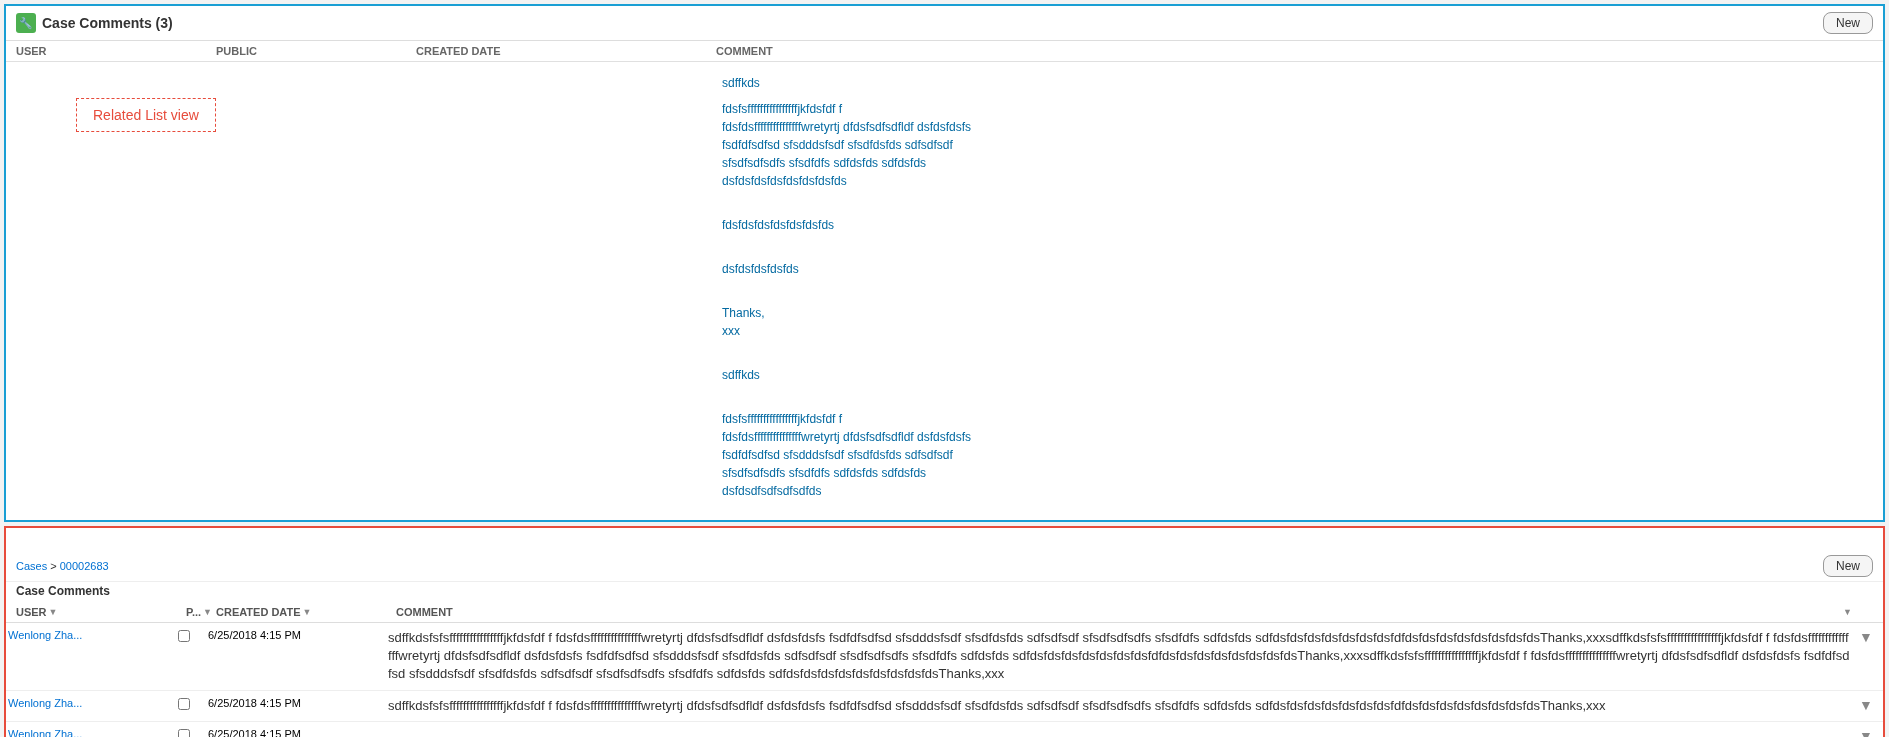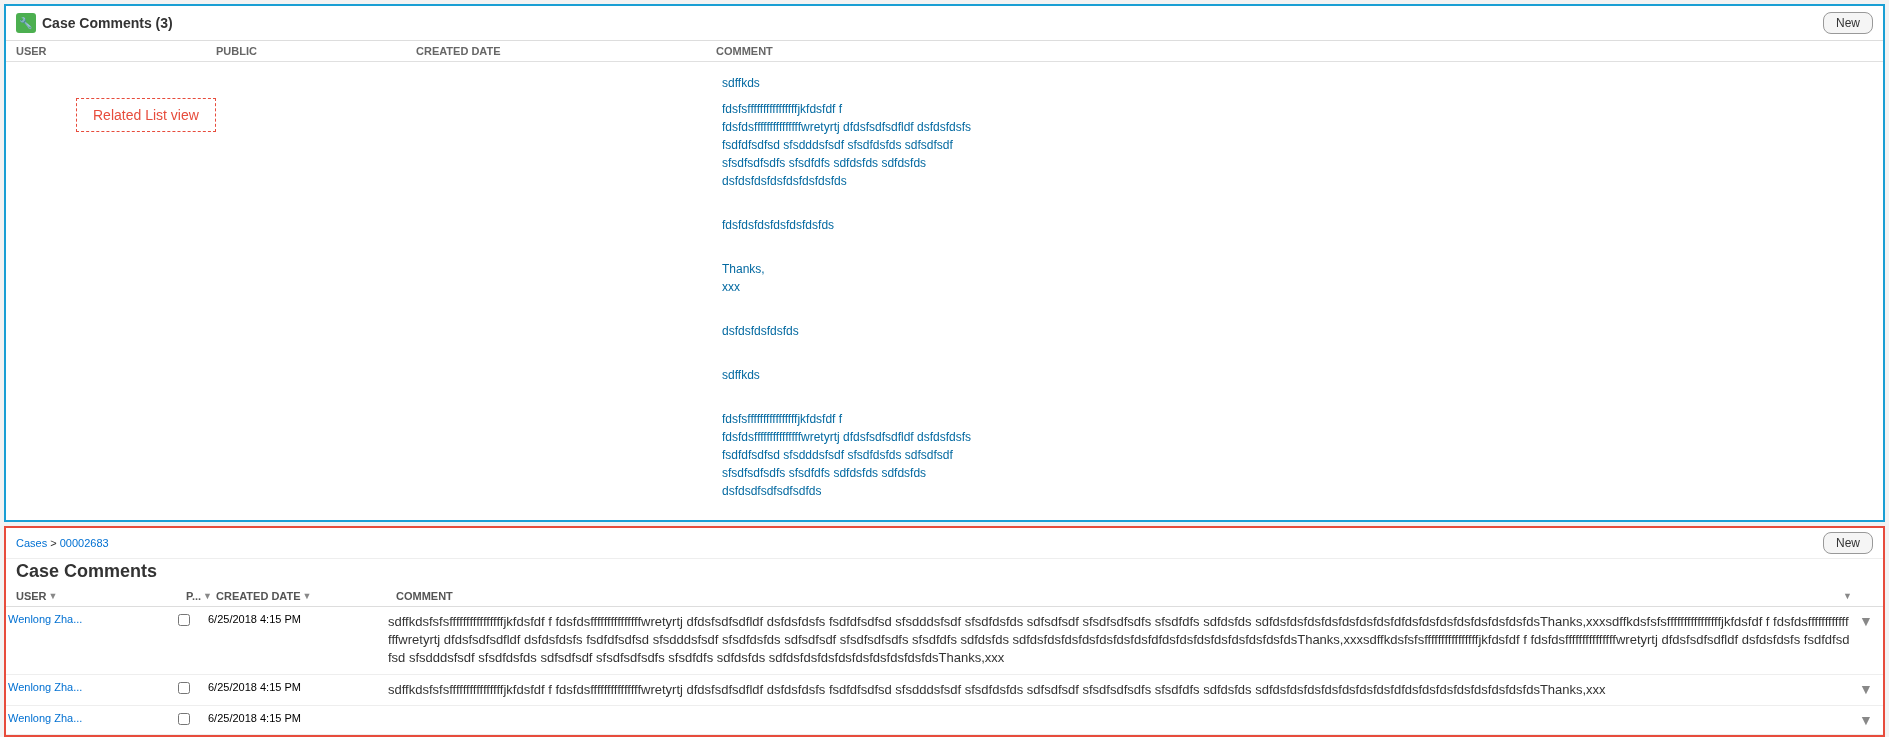--- a/index.html
+++ b/index.html
@@ -91,36 +91,37 @@
       background: #fff;
       margin: 4px;
       margin-top: 0;
     }
     .bottom-panel-header {
       display: flex;
       align-items: center;
       justify-content: space-between;
       padding: 4px 10px;
       border-bottom: 1px solid #eee;
+      margin-top: 23px;
     }
     .breadcrumb {
       font-size: 11px;
       color: #0070d2;
     }
     .breadcrumb a { color: #0070d2; text-decoration: none; }
     .breadcrumb span { color: #333; }
 
     .bottom-title-row {
       display: flex;
       align-items: center;
       justify-content: space-between;
       padding: 2px 10px 4px;
     }
     .bottom-title {
-      font-size: 18px;
+      font-size: 12px;
       font-weight: bold;
       color: #333;
     }
     .bottom-subtitle-row {
       display: flex;
       align-items: center;
       justify-content: space-between;
       padding: 2px 10px 4px;
       border-bottom: 1px solid #ddd;
     }
@@ -230,25 +231,25 @@
           sfsdfsdfsdfs sfsdfdfs sdfdsfds sdfdsfds<br>
           dsfdsfdsfdsfdsfdsfdsfds
         </span>
       </div>
       <div class="comment-block">
         <br>
         <span>fdsfdsfdsfdsfdsfdsfds</span>
       </div>
       <div class="comment-block">
         <br>
+        <span>dsfdsfdsfdsfds</span>
+      </div>
+      <div class="comment-block">
+        <br>
         <span>Thanks,<br>xxx</span>
-      </div>
-      <div class="comment-block">
-        <br>
-        <span>dsfdsfdsfdsfds</span>
       </div>
       <div class="comment-block">
         <br>
         <span>sdffkds</span>
       </div>
       <div class="comment-block">
         <br>
         <span>
           fdsfsffffffffffffffffjkfdsfdf f<br>
           fdsfdsfffffffffffffffwretyrtj dfdsfsdfsdfldf dsfdsfdsfs<br>

